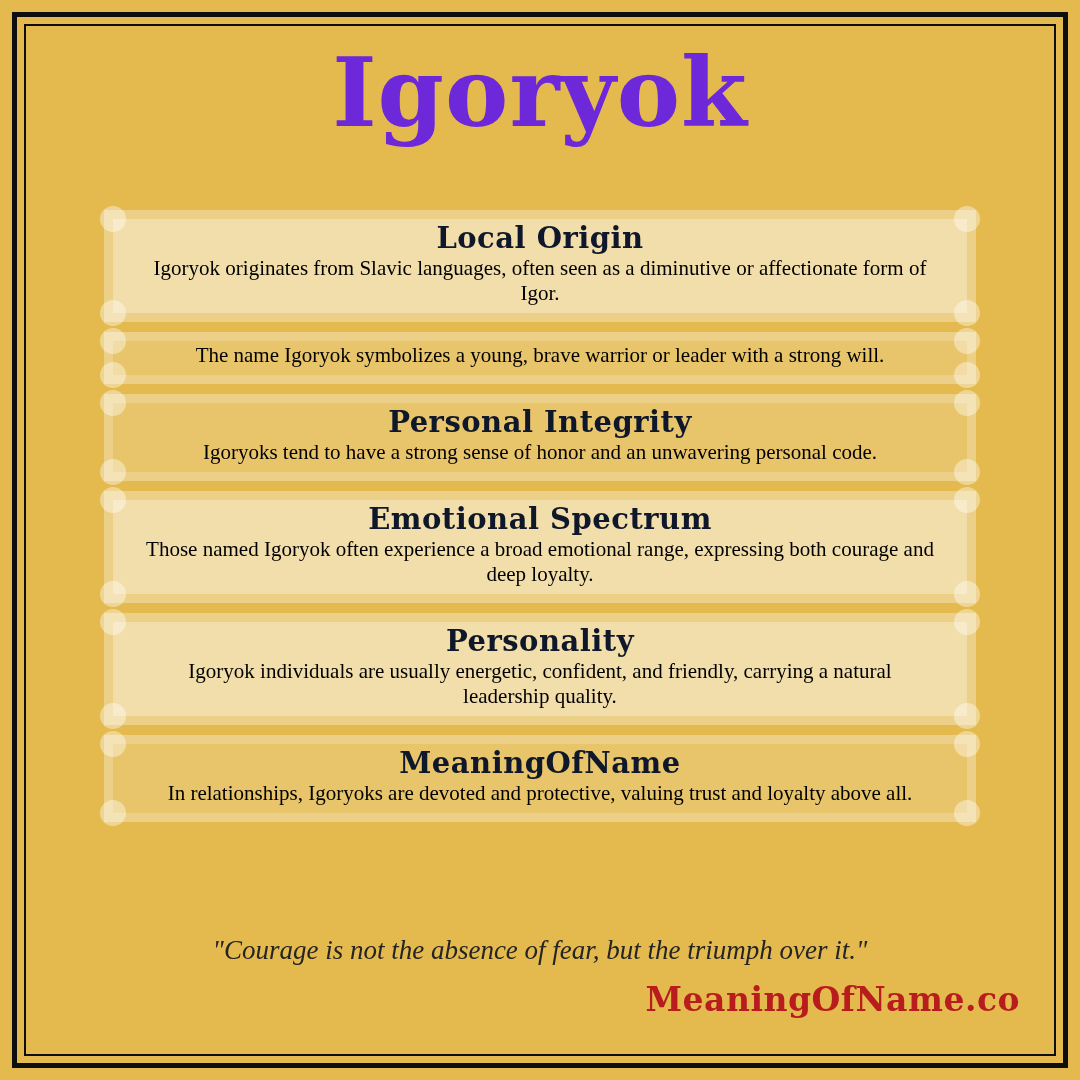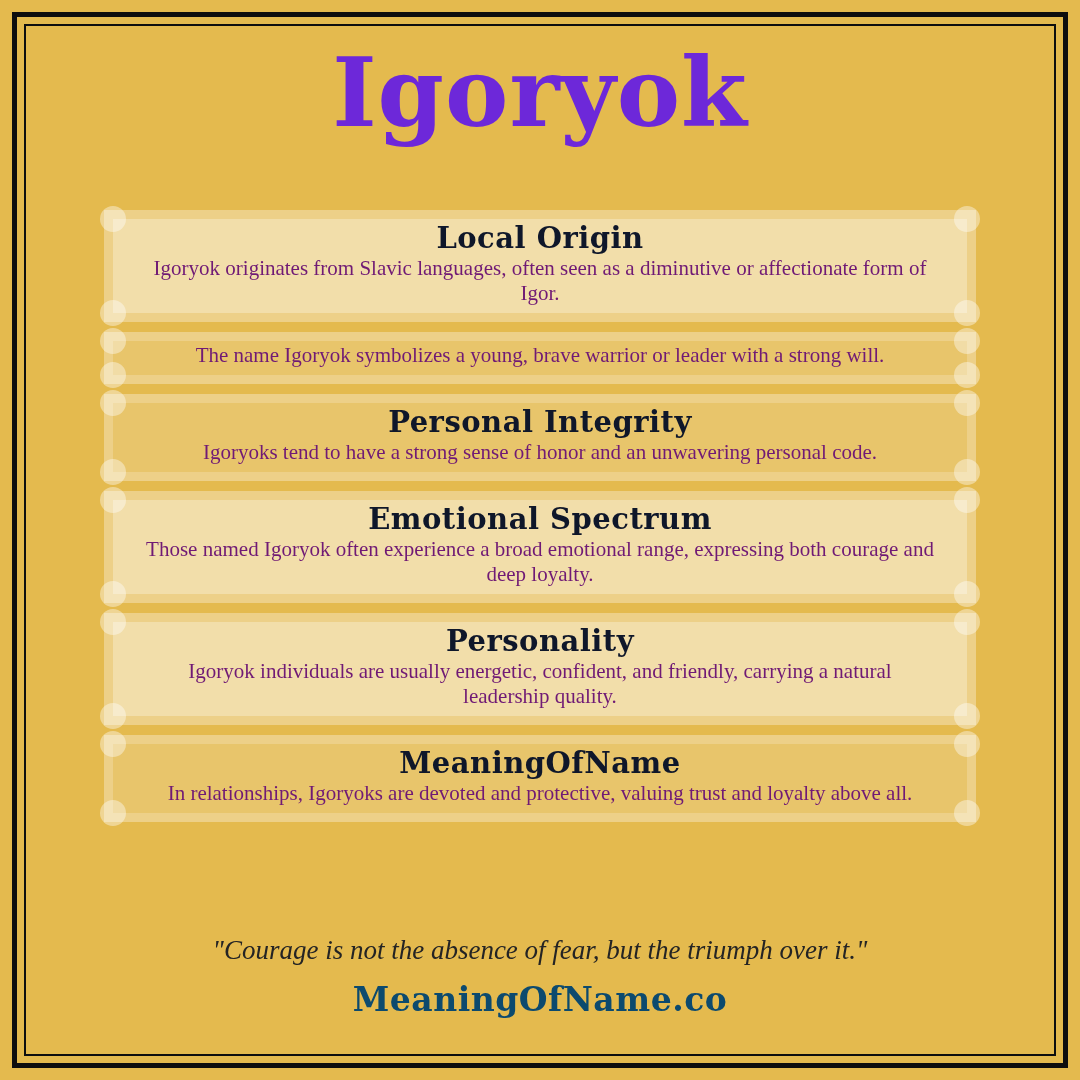--- a/index.html
+++ b/index.html
@@ -56,21 +56,21 @@
     font-family: "DejaVu Serif", "Liberation Serif", serif;
     font-weight: bold;
     font-size: 29px;
     line-height: 35px;
     color: #0f172a;
     letter-spacing: 0.5px;
   }
   .card-desc {
     font-size: 21px;
     line-height: 25px;
-    color: #701a75;
+    color: #000000;
   }
   .dot {
     position: absolute;
     width: 26px;
     height: 26px;
     border-radius: 50%;
     background: rgba(255, 255, 255, 0.40);
   }
   .dot.tl { top: 0; left: 0; transform: translate(-50%, -50%); }
   .dot.tr { top: 0; right: 0; transform: translate(50%, -50%); }
@@ -85,26 +85,26 @@
     font-style: italic;
     font-size: 27px;
     line-height: 34px;
     color: #242424;
   }
   .site-name {
     position: absolute;
     top: 978px;
     left: 60px;
     right: 60px;
-    text-align: center;
+    text-align: right;
     font-family: "DejaVu Serif", "Liberation Serif", serif;
     font-weight: bold;
     font-size: 33px;
     line-height: 44px;
-    color: #0c4a6e;
+    color: #b91c1c;
     letter-spacing: 0.5px;
   }
 </style>
 </head>
 <body>
 
 <div class="frame-outer"></div>
 <div class="frame-inner"></div>
 
 <h1 class="main-title">Igoryok</h1>

